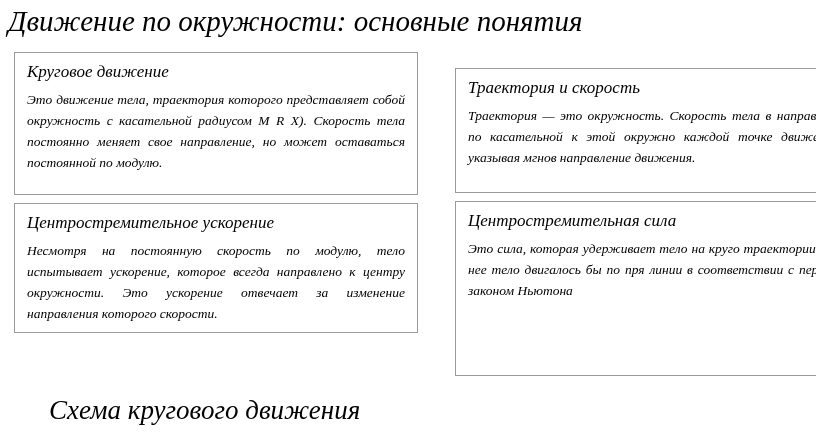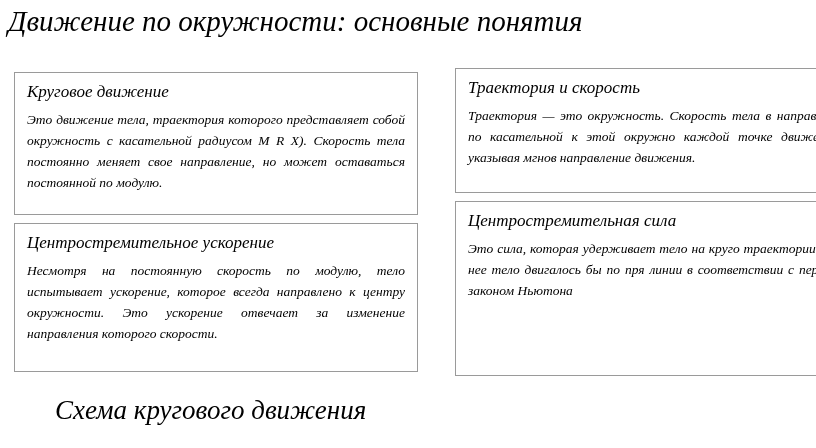--- a/index.html
+++ b/index.html
@@ -29,61 +29,60 @@
     line-height: 34px;
     font-family: "Liberation Serif", serif;
     color: #000000;
     white-space: nowrap;
   }
   .cards-left {
     position: absolute;
     left: 14px;
     top: 52px;
     width: 404px;
-    margin-top: 20px;
   }
   .cards-right {
     position: absolute;
     left: 455px;
     top: 68px;
     width: 400px;
   }
   .card {
     border: 1px solid #9a9a9a;
     background: #ffffff;
     box-sizing: border-box;
     padding: 8px 12px 10px 12px;
     overflow: hidden;
   }
   .card + .card {
     margin-top: 8px;
   }
   .card-left-1 { height: 143px; }
-  .card-left-2 { height: 149px; }
+  .card-left-2 { height: 130px; }
   .card-right-1 { height: 125px; }
   .card-right-2 { height: 175px; }
   .card-heading {
     font-size: 17px;
     line-height: 22px;
     margin: 0 0 6px 0;
     font-family: "Liberation Serif", serif;
     font-weight: normal;
     color: #000000;
   }
   .card-body {
     font-size: 13.5px;
     line-height: 21px;
     text-align: justify;
     text-justify: inter-word;
     margin: 0;
     color: #000000;
   }
   .scheme-title {
     position: absolute;
-    left: 55px;
+    left: 49px;
     top: 394px;
     font-size: 27px;
     line-height: 32px;
     white-space: nowrap;
     color: #000000;
     text-align: right;
   }
 </style>
 </head>
 <body>

